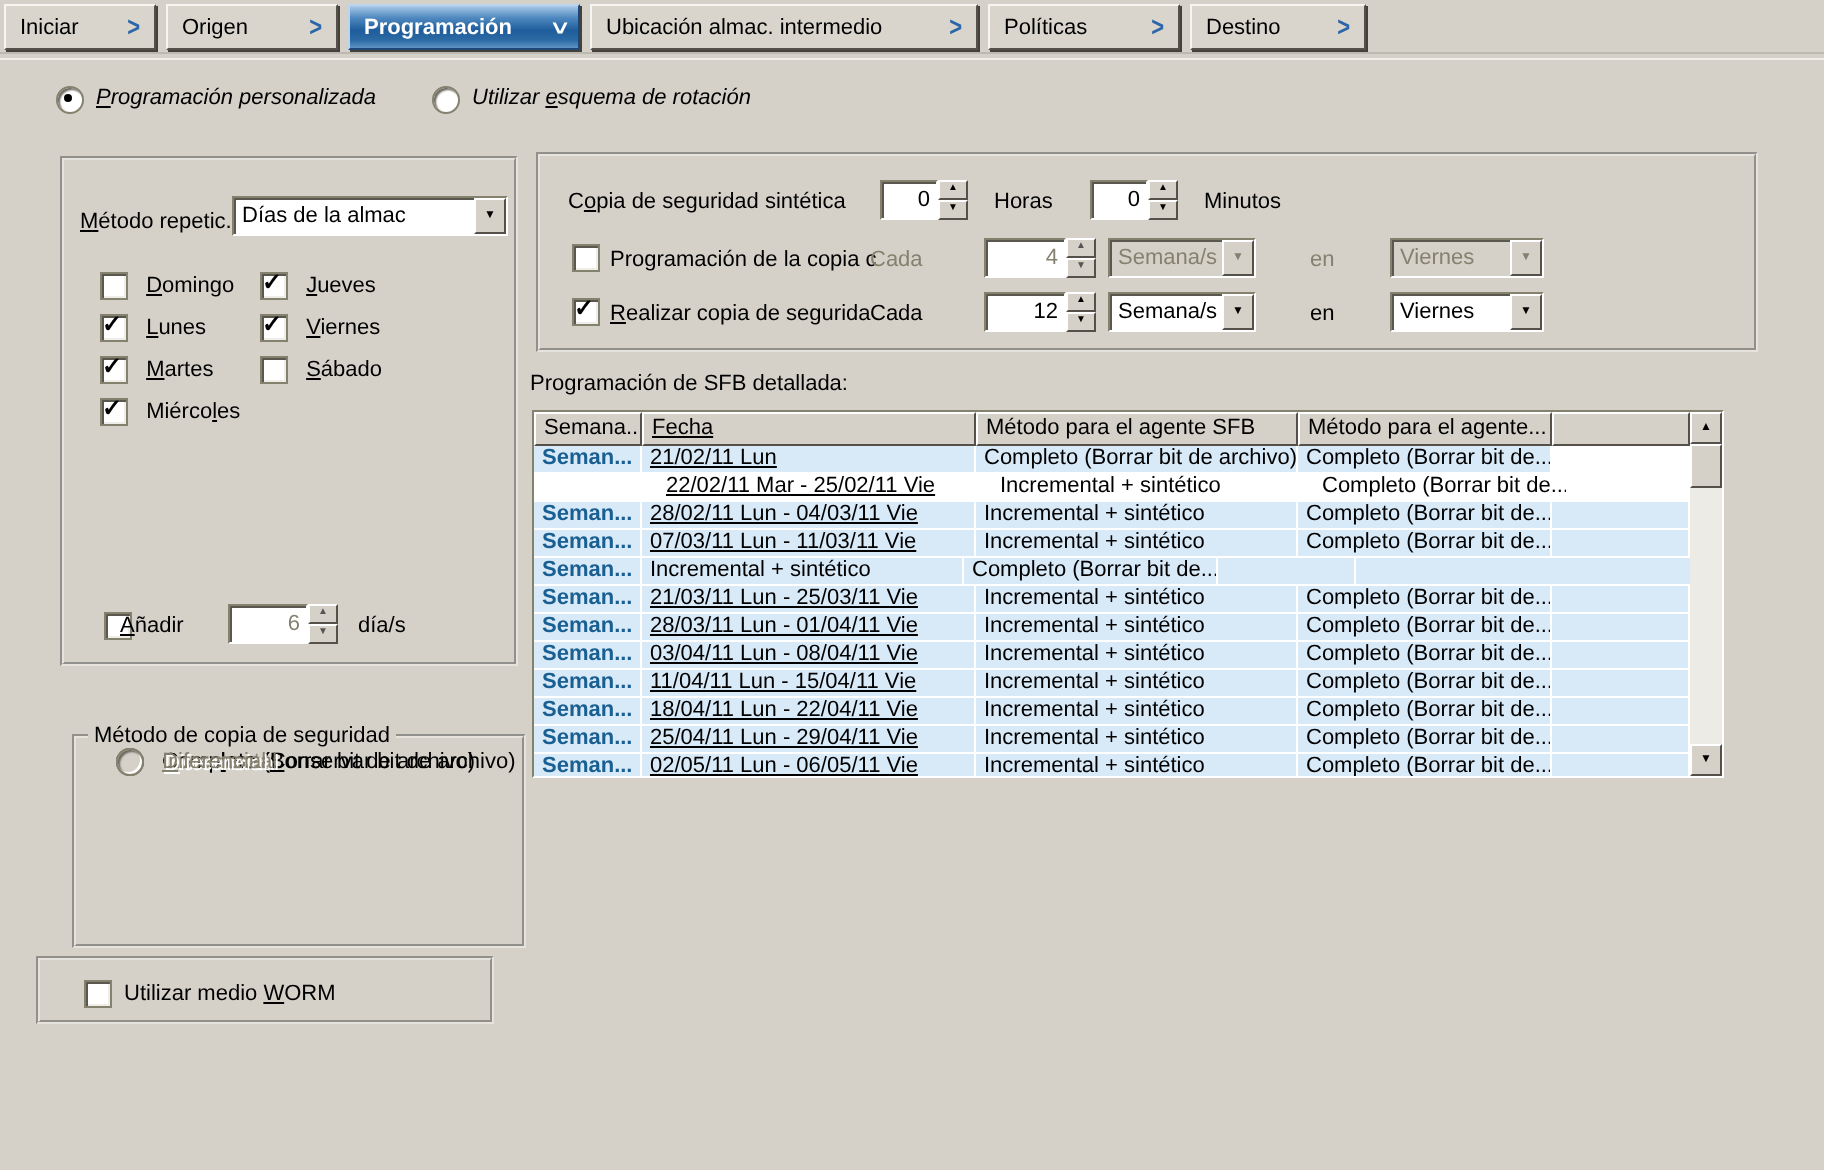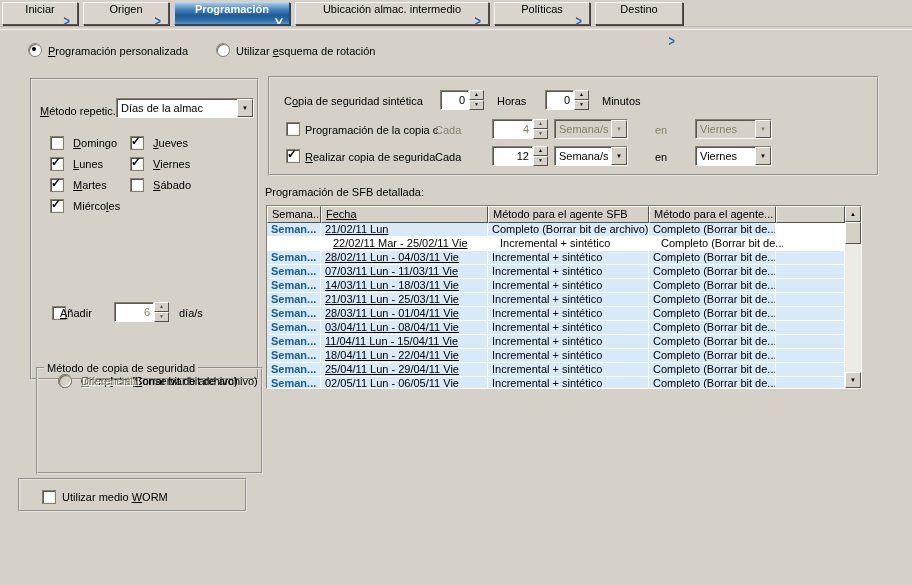--- a/index.html
+++ b/index.html
@@ -4,21 +4,21 @@
 <style>
   html,body{margin:0;padding:0;}
   .stage{position:relative;width:912px;height:585px;background:#d5d1c9;overflow:hidden;
          font-family:"Liberation Sans",sans-serif;font-size:11px;color:#000;}
   u{text-decoration:underline;}
   .etched{border:2px groove #e6e3dc;}
 
   
   .tabbar{position:absolute;left:2px;top:2px;display:flex;gap:5px;height:23px;}
   .tab{display:flex;align-items:center;padding:0 7px;cursor:default;background:#d9d5cd;
-       border:1px solid;border-color:#f7f5f1 #55514a #55514a #f7f5f1;box-shadow:1px 1px 0 #44413a;flex-direction:column;}
+       border:1px solid;border-color:#f7f5f1 #55514a #55514a #f7f5f1;box-shadow:1px 1px 0 #44413a;}
   .tab:nth-of-type(1){width:60px;}
   .tab:nth-of-type(2){width:70px;}
   .tab:nth-of-type(3){width:100px;}
   .tab:nth-of-type(4){width:178px;}
   .tab:nth-of-type(5){width:80px;}
   .tab:nth-of-type(6){width:72px;gap:20px;}
   .tab .chev{margin-left:auto;color:#2a66a8;font-weight:bold;transform:scaleY(1.25);}
   .tab.active{background:linear-gradient(180deg,#a9c9e8 0%,#4f89c0 28%,#1e5c9b 58%,#2d6ba5 82%,#5e94c6 100%);
               color:#fff;font-weight:bold;border-color:#bcd4ec #1c4878 #1c4878 #bcd4ec;}
   .tab.active .chev{color:#fff;transform:rotate(90deg) scaleY(1.25);}
@@ -52,24 +52,24 @@
   .combo{position:absolute;display:flex;height:20px;box-sizing:border-box;background:#fff;
          border:1px solid;border-color:#85816f #fff #fff #85816f;box-shadow:inset 1px 1px 0 #5a574f;}
   .combo-val{flex:1;line-height:18px;padding-left:4px;white-space:nowrap;overflow:hidden;}
   .combo-btn{width:16px;background:#d5d1c9;border:1px solid;border-color:#fff #55514a #55514a #fff;
              font-size:6px;text-align:center;line-height:16px;color:#000;box-sizing:border-box;}
   .combo.gray{background:#d5d1c9;}
   .combo.gray .combo-val{color:#85816f;}
   .combo.gray .combo-btn{color:#85816f;}
 
   
-  .radio-row{position:absolute;left:28px;top:43px;display:flex;align-items:flex-end;}
+  .radio-row{position:absolute;left:28px;top:43px;display:flex;align-items:flex-start;font-style:italic;}
   .radio-row .gap{width:28px;}
 
-  .leftbox{position:absolute;left:30px;top:78px;width:229px;height:302px;box-sizing:border-box;}
+  .leftbox{position:absolute;left:30px;top:78px;width:229px;height:255px;box-sizing:border-box;}
   .lbl-rep{position:absolute;left:8px;top:25px;}
   .combo-rep{left:84px;top:18px;width:138px;}
   .days{position:absolute;left:18px;top:52px;display:grid;grid-auto-flow:column;
         grid-template-rows:repeat(4,21px);grid-template-columns:80px 95px;align-items:center;}
   .addrow-cb{position:absolute;left:20px;top:226px;}
   .addrow-lbl{position:absolute;left:28px;top:227px;}
   .spin-add{left:82px;top:222px;width:55px;}
   .addrow-unit{position:absolute;left:147px;top:227px;}
 
   fieldset.method{position:absolute;left:20px;top:346px;width:227px;height:112px;margin:16px;padding:0;
@@ -363,21 +363,20 @@
         <div class="trow">
           <span class="tc c1 week">Seman...</span>
           <span class="tc c2">07/03/11 Lun - 11/03/11 Vie</span>
           <span class="tc c3">Incremental + sintético</span>
           <span class="tc c4">Completo (Borrar bit de...</span>
           <span class="tc c5"></span>
         </div>
 
         <div class="trow">
           <span class="tc c1 week">Seman...</span>
-          <span class="tc c2">14/03/11 Lun - 18/03/11 Vie</span>
           <span class="tc c3">Incremental + sintético</span>
           <span class="tc c4">Completo (Borrar bit de...</span>
           <span class="tc c5"></span>
         </div>
 
         <div class="trow">
           <span class="tc c1 week">Seman...</span>
           <span class="tc c2">21/03/11 Lun - 25/03/11 Vie</span>
           <span class="tc c3">Incremental + sintético</span>
           <span class="tc c4">Completo (Borrar bit de...</span>

